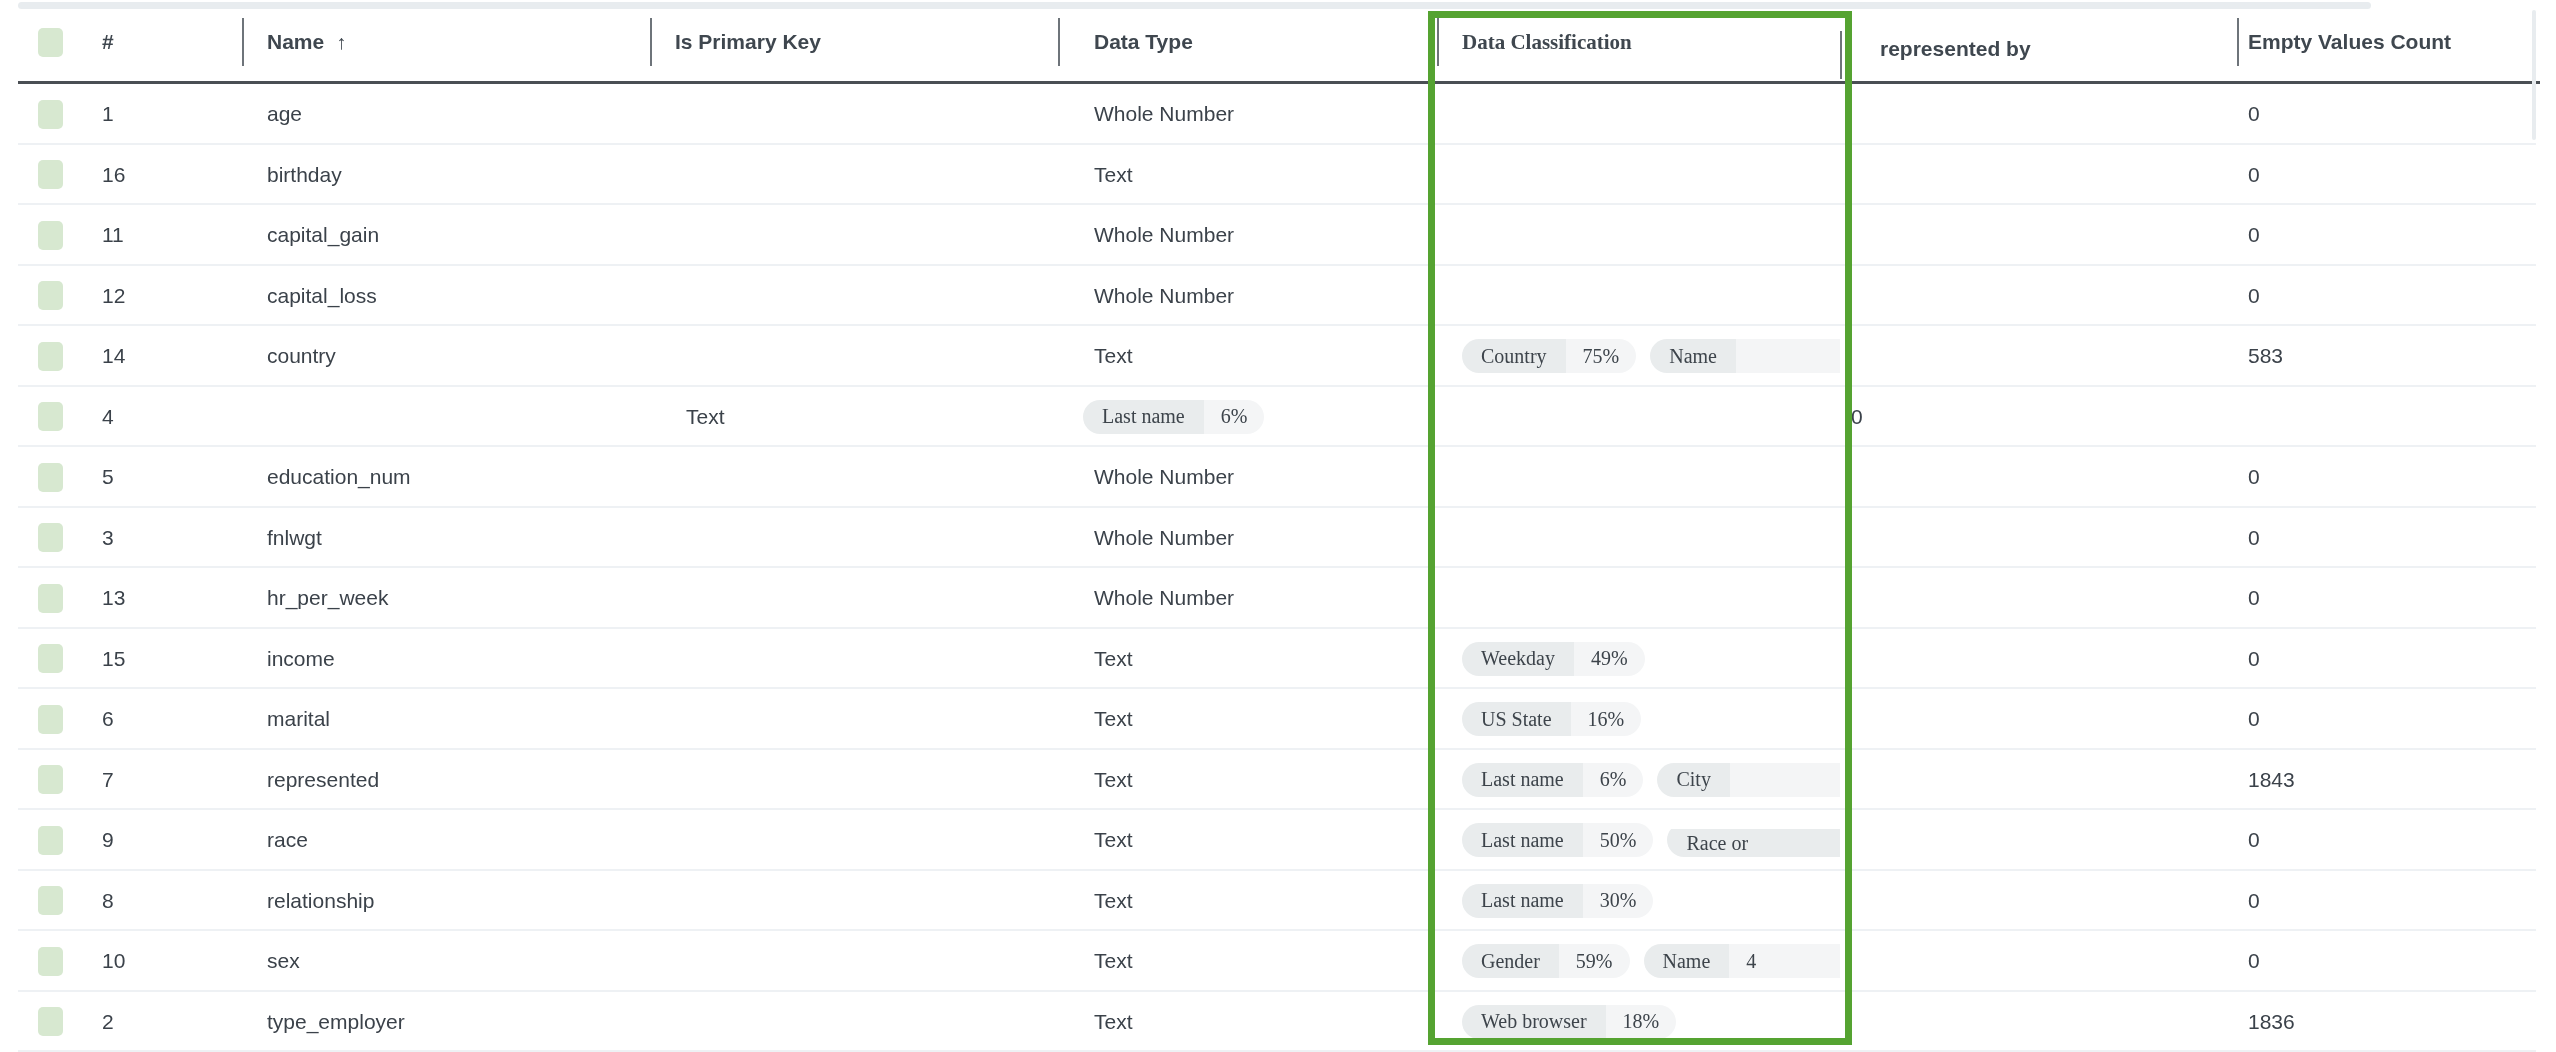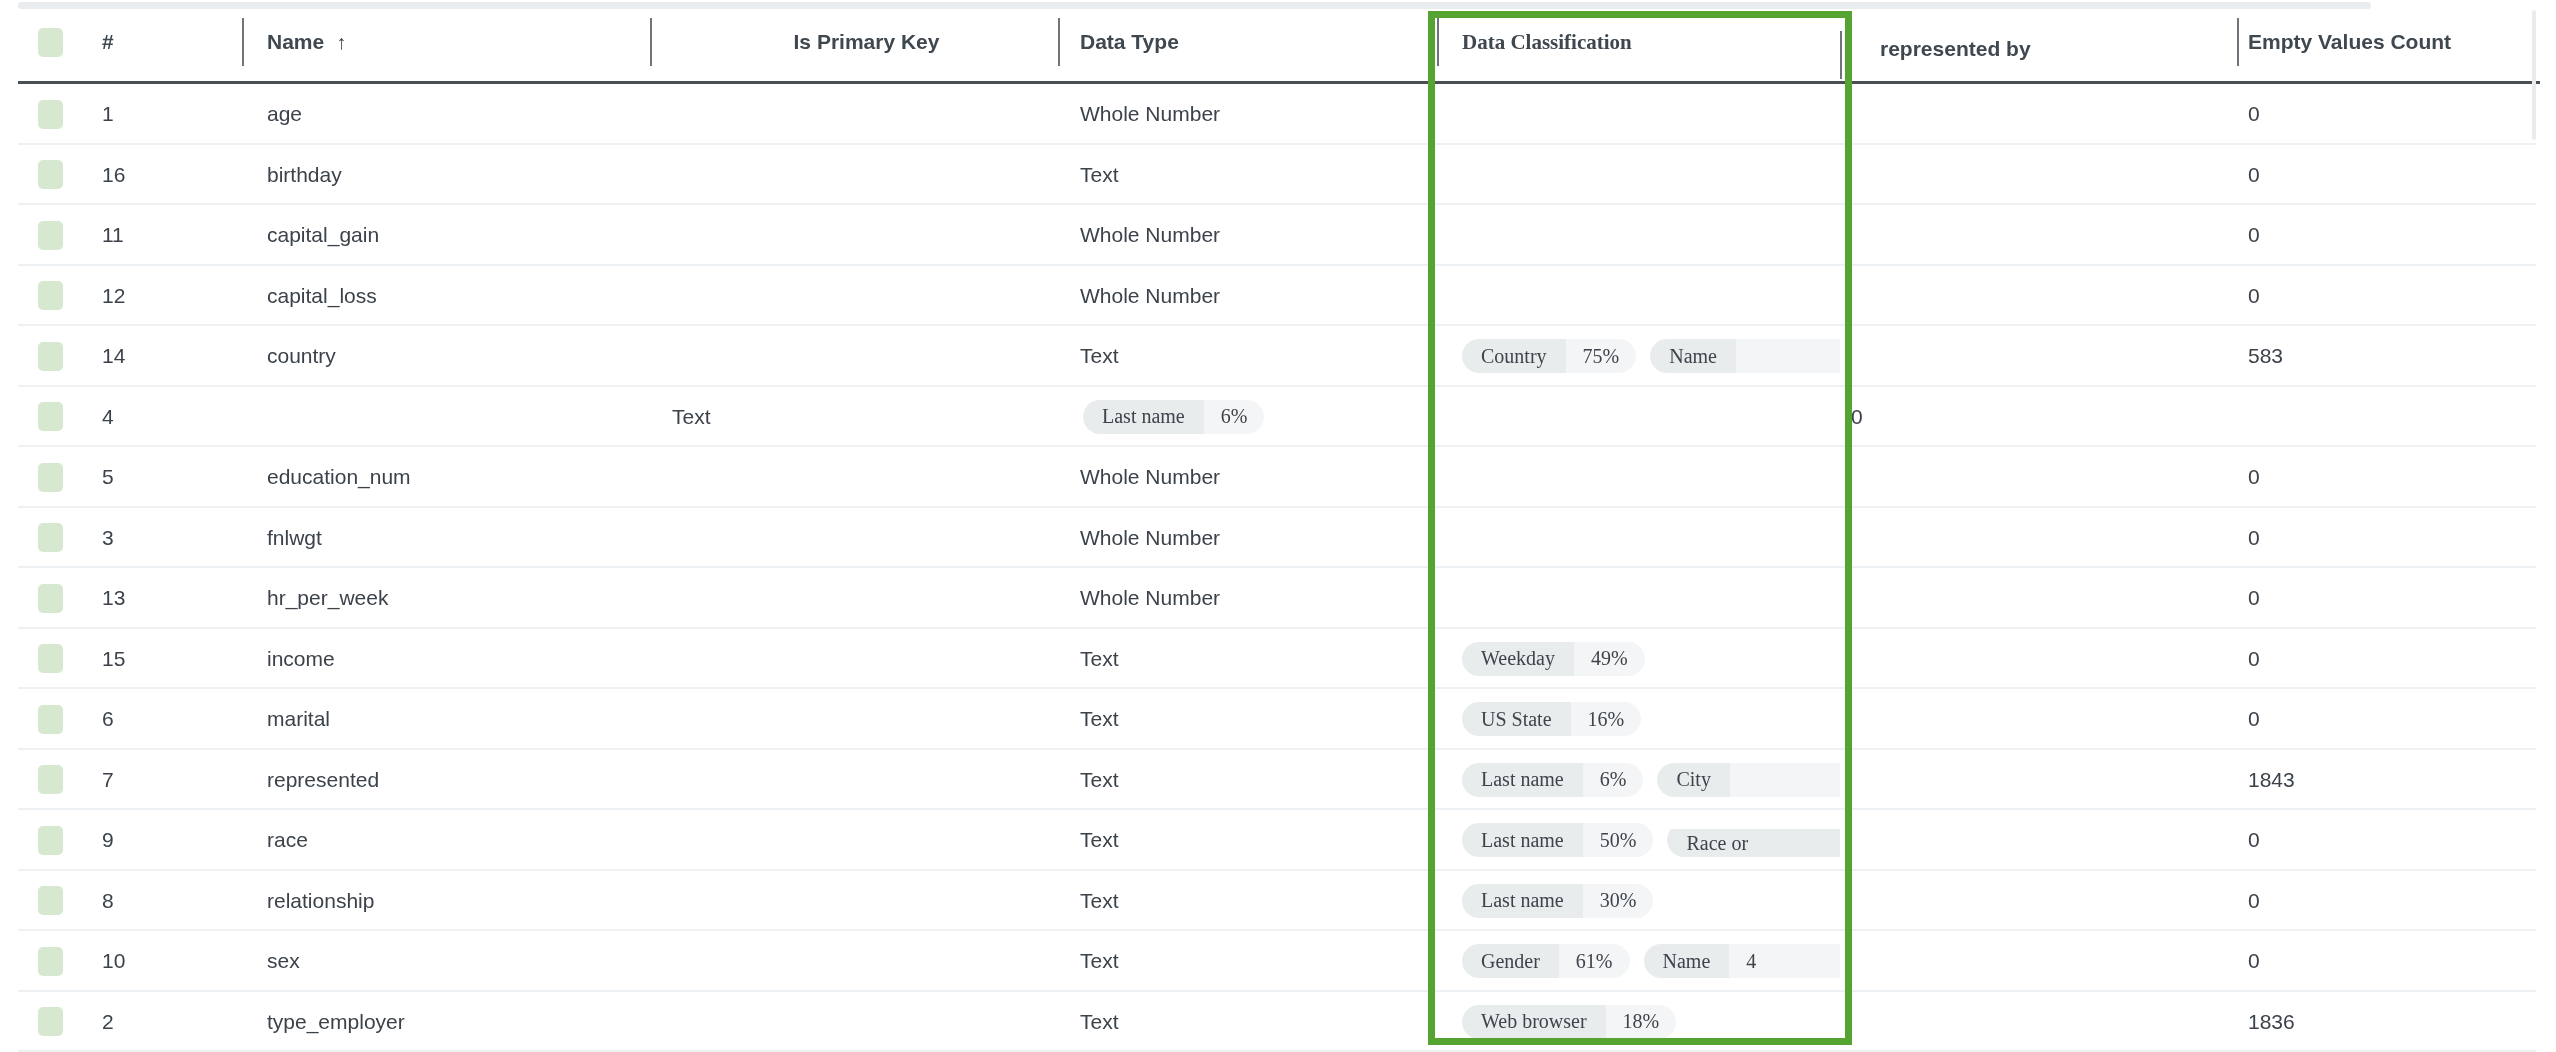--- a/index.html
+++ b/index.html
@@ -20,22 +20,22 @@
   .grid{display:grid;grid-template-columns:90px 152px 408px 408px 379px 403px 397px 319px;width:2556px;}
 
   
   .header{position:relative;height:84px;z-index:2;}
   .hcell{position:relative;display:flex;align-items:center;
     font-weight:700;font-size:21px;color:var(--c-header_text,#3f474f);white-space:nowrap;}
   .hcell.sep::before{content:"";position:absolute;left:0;top:18px;width:2px;height:48px;background:#6e747a;}
   .hdr-border{position:absolute;left:18px;top:81px;width:2522px;height:3px;background:var(--c-header_border,#4a4f54);}
   .p-num{padding-left:12px;}
   .p-name{padding-left:25px;}
-  .p-ipk{padding-left:25px;justify-content:center;}
-  .p-dtype{padding-left:22px;}
+  .p-ipk{padding-left:25px;}
+  .p-dtype{padding-left:36px;}
   .p-dclass{padding-left:25px;font-family:Liberation Serif, serif;}
   .p-repby{padding-left:40px;margin-top:13px;}
   .p-empty{padding-left:11px;border-radius:21px;}
   .sort-icon{margin-left:12px;font-size:20px;font-weight:700;}
 
   
   .cbx{width:25px;height:29px;margin-left:38px;border-radius:5px;
     background:var(--c-checkbox_green,#d7e8d0);flex:0 0 auto;}
   .cbx-cell{display:flex;align-items:center;}
 
@@ -344,21 +344,21 @@
       <span class="cbx"></span>
     </div>
     <div class="cell p-num">10</div>
     <div class="cell p-name">sex</div>
     <div class="cell p-ipk"></div>
     <div class="cell p-dtype">Text</div>
     <div class="cell p-dclass">
       <span class="pills">
             <span class="pill">
               <span class="pill-label">Gender</span>
-              <span class="pill-pct">61%</span>
+              <span class="pill-pct">59%</span>
             </span>
             <span class="pill">
               <span class="pill-label">Name</span>
               <span class="pill-pct cut">4</span>
             </span>
           </span>
     </div>
     <div class="cell p-repby"></div>
     <div class="cell p-empty">0</div>
   </div>

